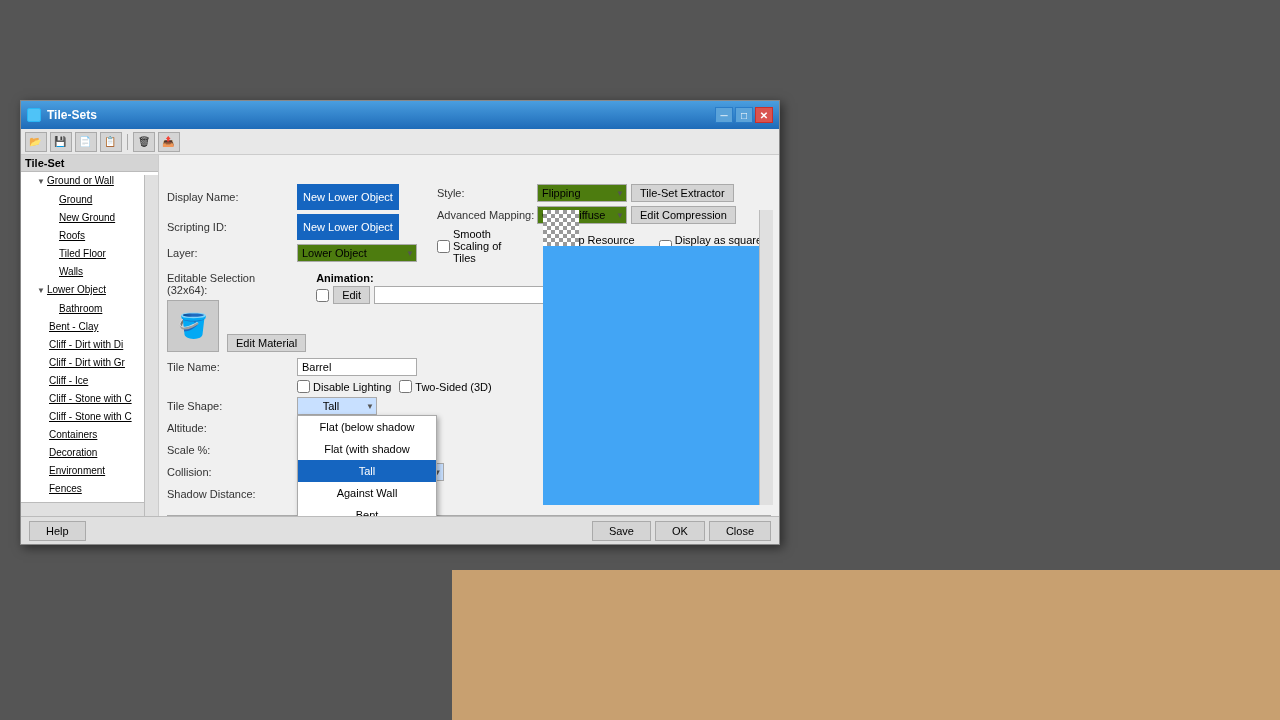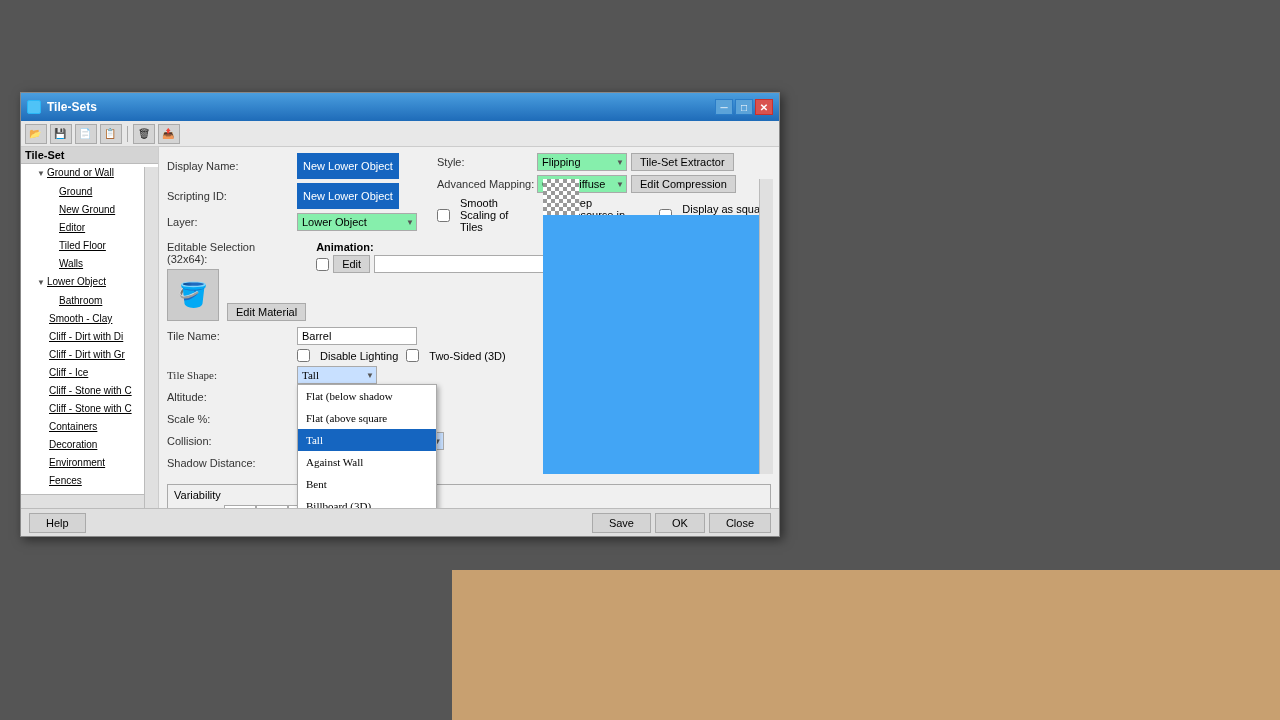--- a/index.html
+++ b/index.html
@@ -93,21 +93,21 @@
       top: 0;
       left: 0;
       right: 0;
       bottom: 0;
       background: #555;
     }
 
     
     .main-window {
       position: absolute;
-      top: 92px;
+      top: 100px;
       left: 20px;
       width: 760px;
       height: 445px;
       background: #f0f0f0;
       border: 1px solid #888;
       box-shadow: 3px 3px 10px rgba(0,0,0,0.5);
     }
 
     .title-bar {
       height: 28px;
@@ -234,20 +234,21 @@
       color: #555;
       font-size: 8px;
     }
 
     
     .props-panel {
       flex: 1;
       padding: 6px 8px;
       background: #f0f0f0;
       overflow: hidden;
+      margin-top: 23px;
     }
 
     .prop-row {
       display: flex;
       align-items: center;
       margin-bottom: 4px;
     }
 
     .prop-label {
       width: 130px;
@@ -264,21 +265,21 @@
 
     .prop-input {
       background: white;
       border: 1px solid #aaa;
       padding: 2px 4px;
       font-size: 11px;
       min-width: 120px;
     }
 
     .prop-select {
-      background: #86efac;
+      background: #4d7c0f;
       border: 1px solid #aaa;
       padding: 2px 4px;
       font-size: 11px;
       min-width: 120px;
       appearance: none;
       -webkit-appearance: none;
       padding-right: 16px;
       position: relative;
     }
 
@@ -348,21 +349,21 @@
       top: 0;
       width: 14px;
       height: 100%;
       background: #e0e0e0;
       border-left: 1px solid #bbb;
     }
 
     .checkbox-label {
       display: flex;
       align-items: center;
-      gap: 10px;
+      gap: 3px;
       font-size: 11px;
     }
 
     
     .dropdown-overlay {
       position: absolute;
       background: white;
       border: 1px solid #aaa;
       z-index: 100;
       box-shadow: 2px 2px 5px rgba(0,0,0,0.3);
@@ -488,36 +489,36 @@
         <div class="tree-item">
           <span class="indent1"><span class="tree-expand">▼</span><span>Ground or Wall</span></span>
         </div>
         <div class="tree-item">
           <span class="indent2"><span class="tree-expand"> </span><span>Ground</span></span>
         </div>
         <div class="tree-item">
           <span class="indent2"><span class="tree-expand"> </span><span>New Ground</span></span>
         </div>
         <div class="tree-item">
-          <span class="indent2"><span class="tree-expand"> </span><span>Editor</span></span>
+          <span class="indent2"><span class="tree-expand"> </span><span>Roofs</span></span>
         </div>
         <div class="tree-item">
           <span class="indent2"><span class="tree-expand"> </span><span>Tiled Floor</span></span>
         </div>
         <div class="tree-item">
           <span class="indent2"><span class="tree-expand"> </span><span>Walls</span></span>
         </div>
         <div class="tree-item">
           <span class="indent1"><span class="tree-expand">▼</span><span>Lower Object</span></span>
         </div>
         <div class="tree-item">
           <span class="indent2"><span class="tree-expand"> </span><span>Bathroom</span></span>
         </div>
         <div class="tree-item">
-          <span class="indent2"><span>Smooth - Clay</span></span>
+          <span class="indent2"><span>Bent - Clay</span></span>
         </div>
         <div class="tree-item">
           <span class="indent2"><span>Cliff - Dirt with Di</span></span>
         </div>
         <div class="tree-item">
           <span class="indent2"><span>Cliff - Dirt with Gr</span></span>
         </div>
         <div class="tree-item">
           <span class="indent2"><span>Cliff - Ice</span></span>
         </div>
@@ -652,28 +653,28 @@
             <label class="checkbox-label">
               <input type="checkbox" style="">
               <span>Disable Lighting</span>
             </label>
             <label class="checkbox-label" style="margin-left:8px;">
               <input type="checkbox" style="">
               <span>Two-Sided (3D)</span>
             </label>
           </div>
 
-          <div class="prop-row" style="position:relative;font-family:Liberation Serif, serif;">
+          <div class="prop-row" style="position:relative;">
             <span class="prop-label">Tile Shape:</span>
-            <div class="select-wrapper" style="position:relative;">
+            <div class="select-wrapper" style="position:relative;text-align:center;">
               <div class="prop-select" style="min-width:80px;background:#c8e0ff;">Tall</div>
 
               <div class="dropdown-overlay" style="top:100%;left:0;">
                 <div class="dropdown-item">Flat (below shadow</div>
-                <div class="dropdown-item">Flat (above square</div>
+                <div class="dropdown-item">Flat (with shadow</div>
                 <div class="dropdown-item selected">Tall</div>
                 <div class="dropdown-item">Against Wall</div>
                 <div class="dropdown-item">Bent</div>
                 <div class="dropdown-item">Billboard (3D)</div>
 
               </div>
             </div>
           </div>
 
           <div class="prop-row">

